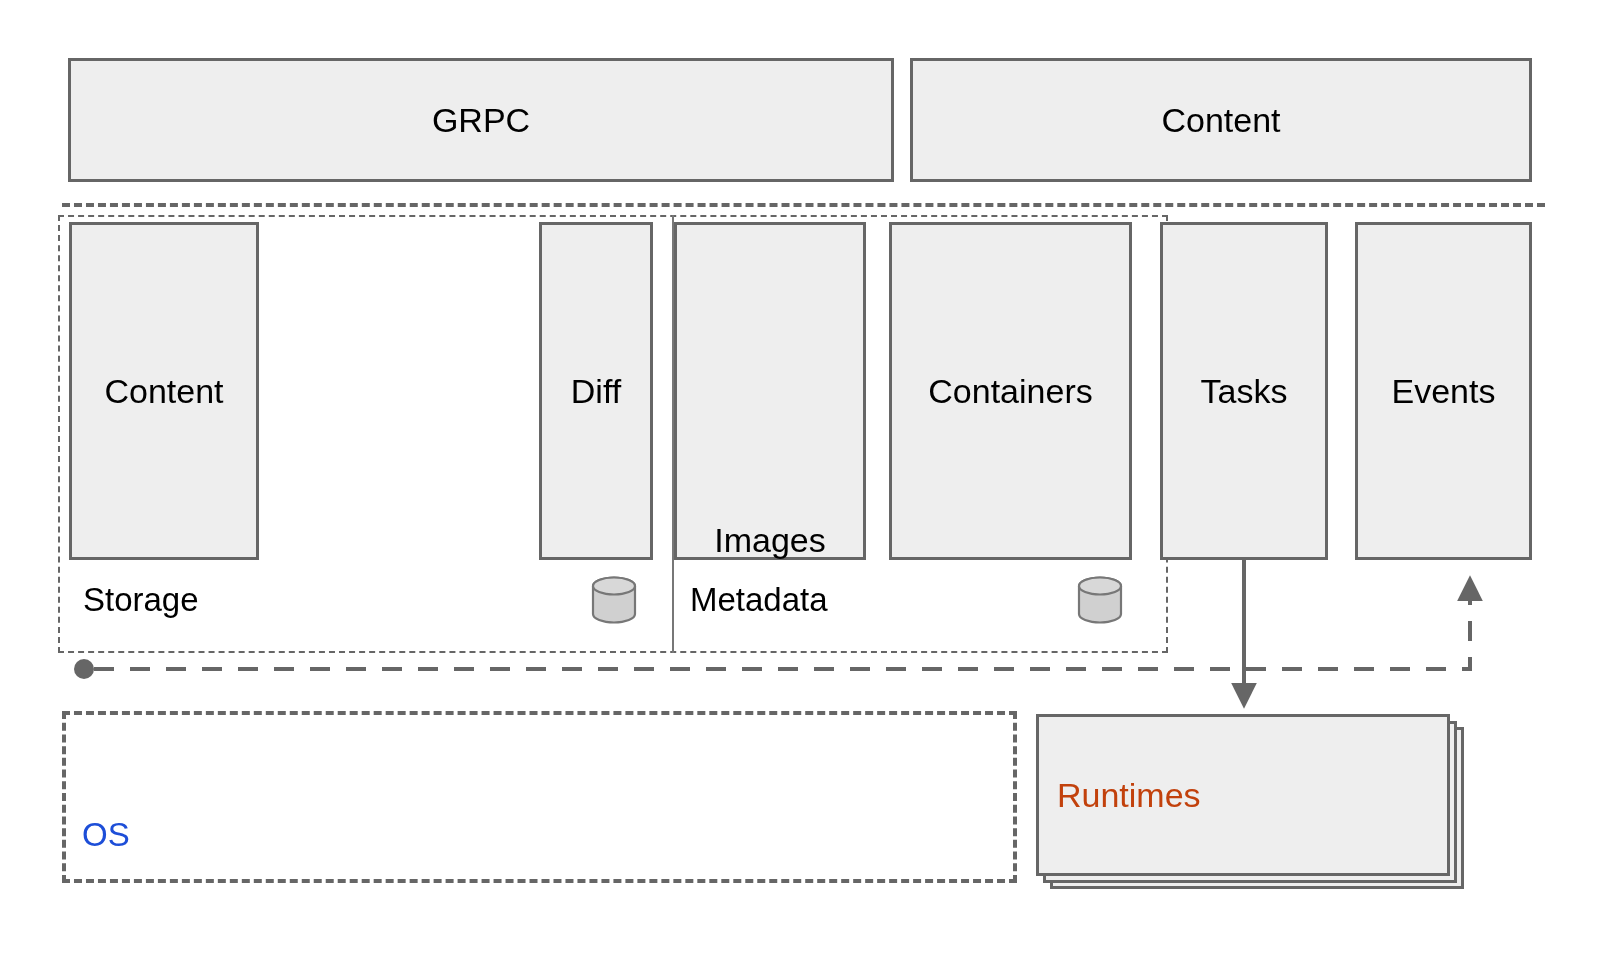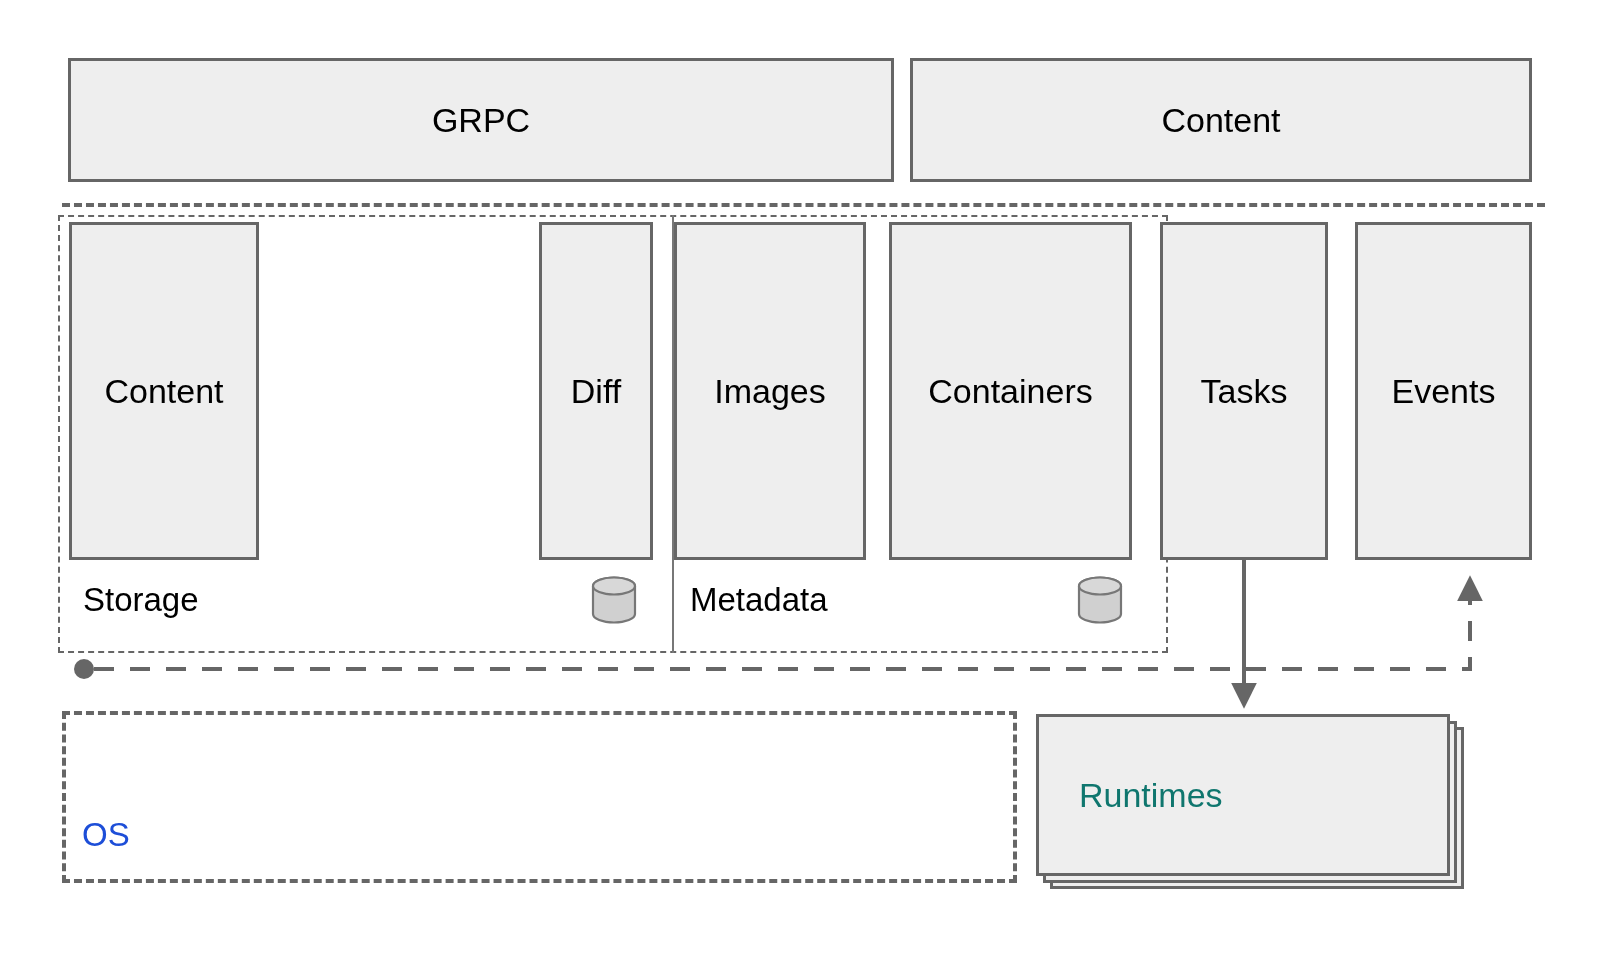--- a/index.html
+++ b/index.html
@@ -65,21 +65,21 @@
     top: 191px;
     width: 0;
     height: 438px;
     border-left: 2px solid #777777;
   }
 
   
   #content-box    { left: 69px;   top: 198px; width: 190px; height: 338px; }
   #snapshot-box   { left: 280px;  top: 198px; width: 238px; height: 338px; }
   #diff-box       { left: 539px;  top: 198px; width: 114px; height: 338px; }
-  #images-box     { left: 674px;  top: 198px; width: 192px; height: 338px; }
+  #images-box     { left: 674px;  top: 198px; width: 192px; height: 338px; align-items: flex-end; }
   #containers-box { left: 889px;  top: 198px; width: 243px; height: 338px; }
   #tasks-box      { left: 1160px; top: 198px; width: 168px; height: 338px; justify-content: center; }
   #events-box     { left: 1355px; top: 198px; width: 177px; height: 338px; }
 
   
   .section-caption {
     position: absolute;
     font-size: 33px;
     color: #000000;
     white-space: nowrap;
@@ -141,22 +141,22 @@
     height: 162px;
     background: #eeeeee;
     border: 3px solid #666666;
     box-sizing: border-box;
     display: flex;
     align-items: center;
     justify-content: flex-start;
   }
   #runtimes-box .label {
     font-size: 34px;
-    color: #0f766e;
-    padding-left: 40px;
+    color: #c2410c;
+    padding-left: 18px;
   }
 
   
   #connectors {
     position: absolute;
     left: 0;
     top: 0;
     width: 1600px;
     height: 955px;
     pointer-events: none;

